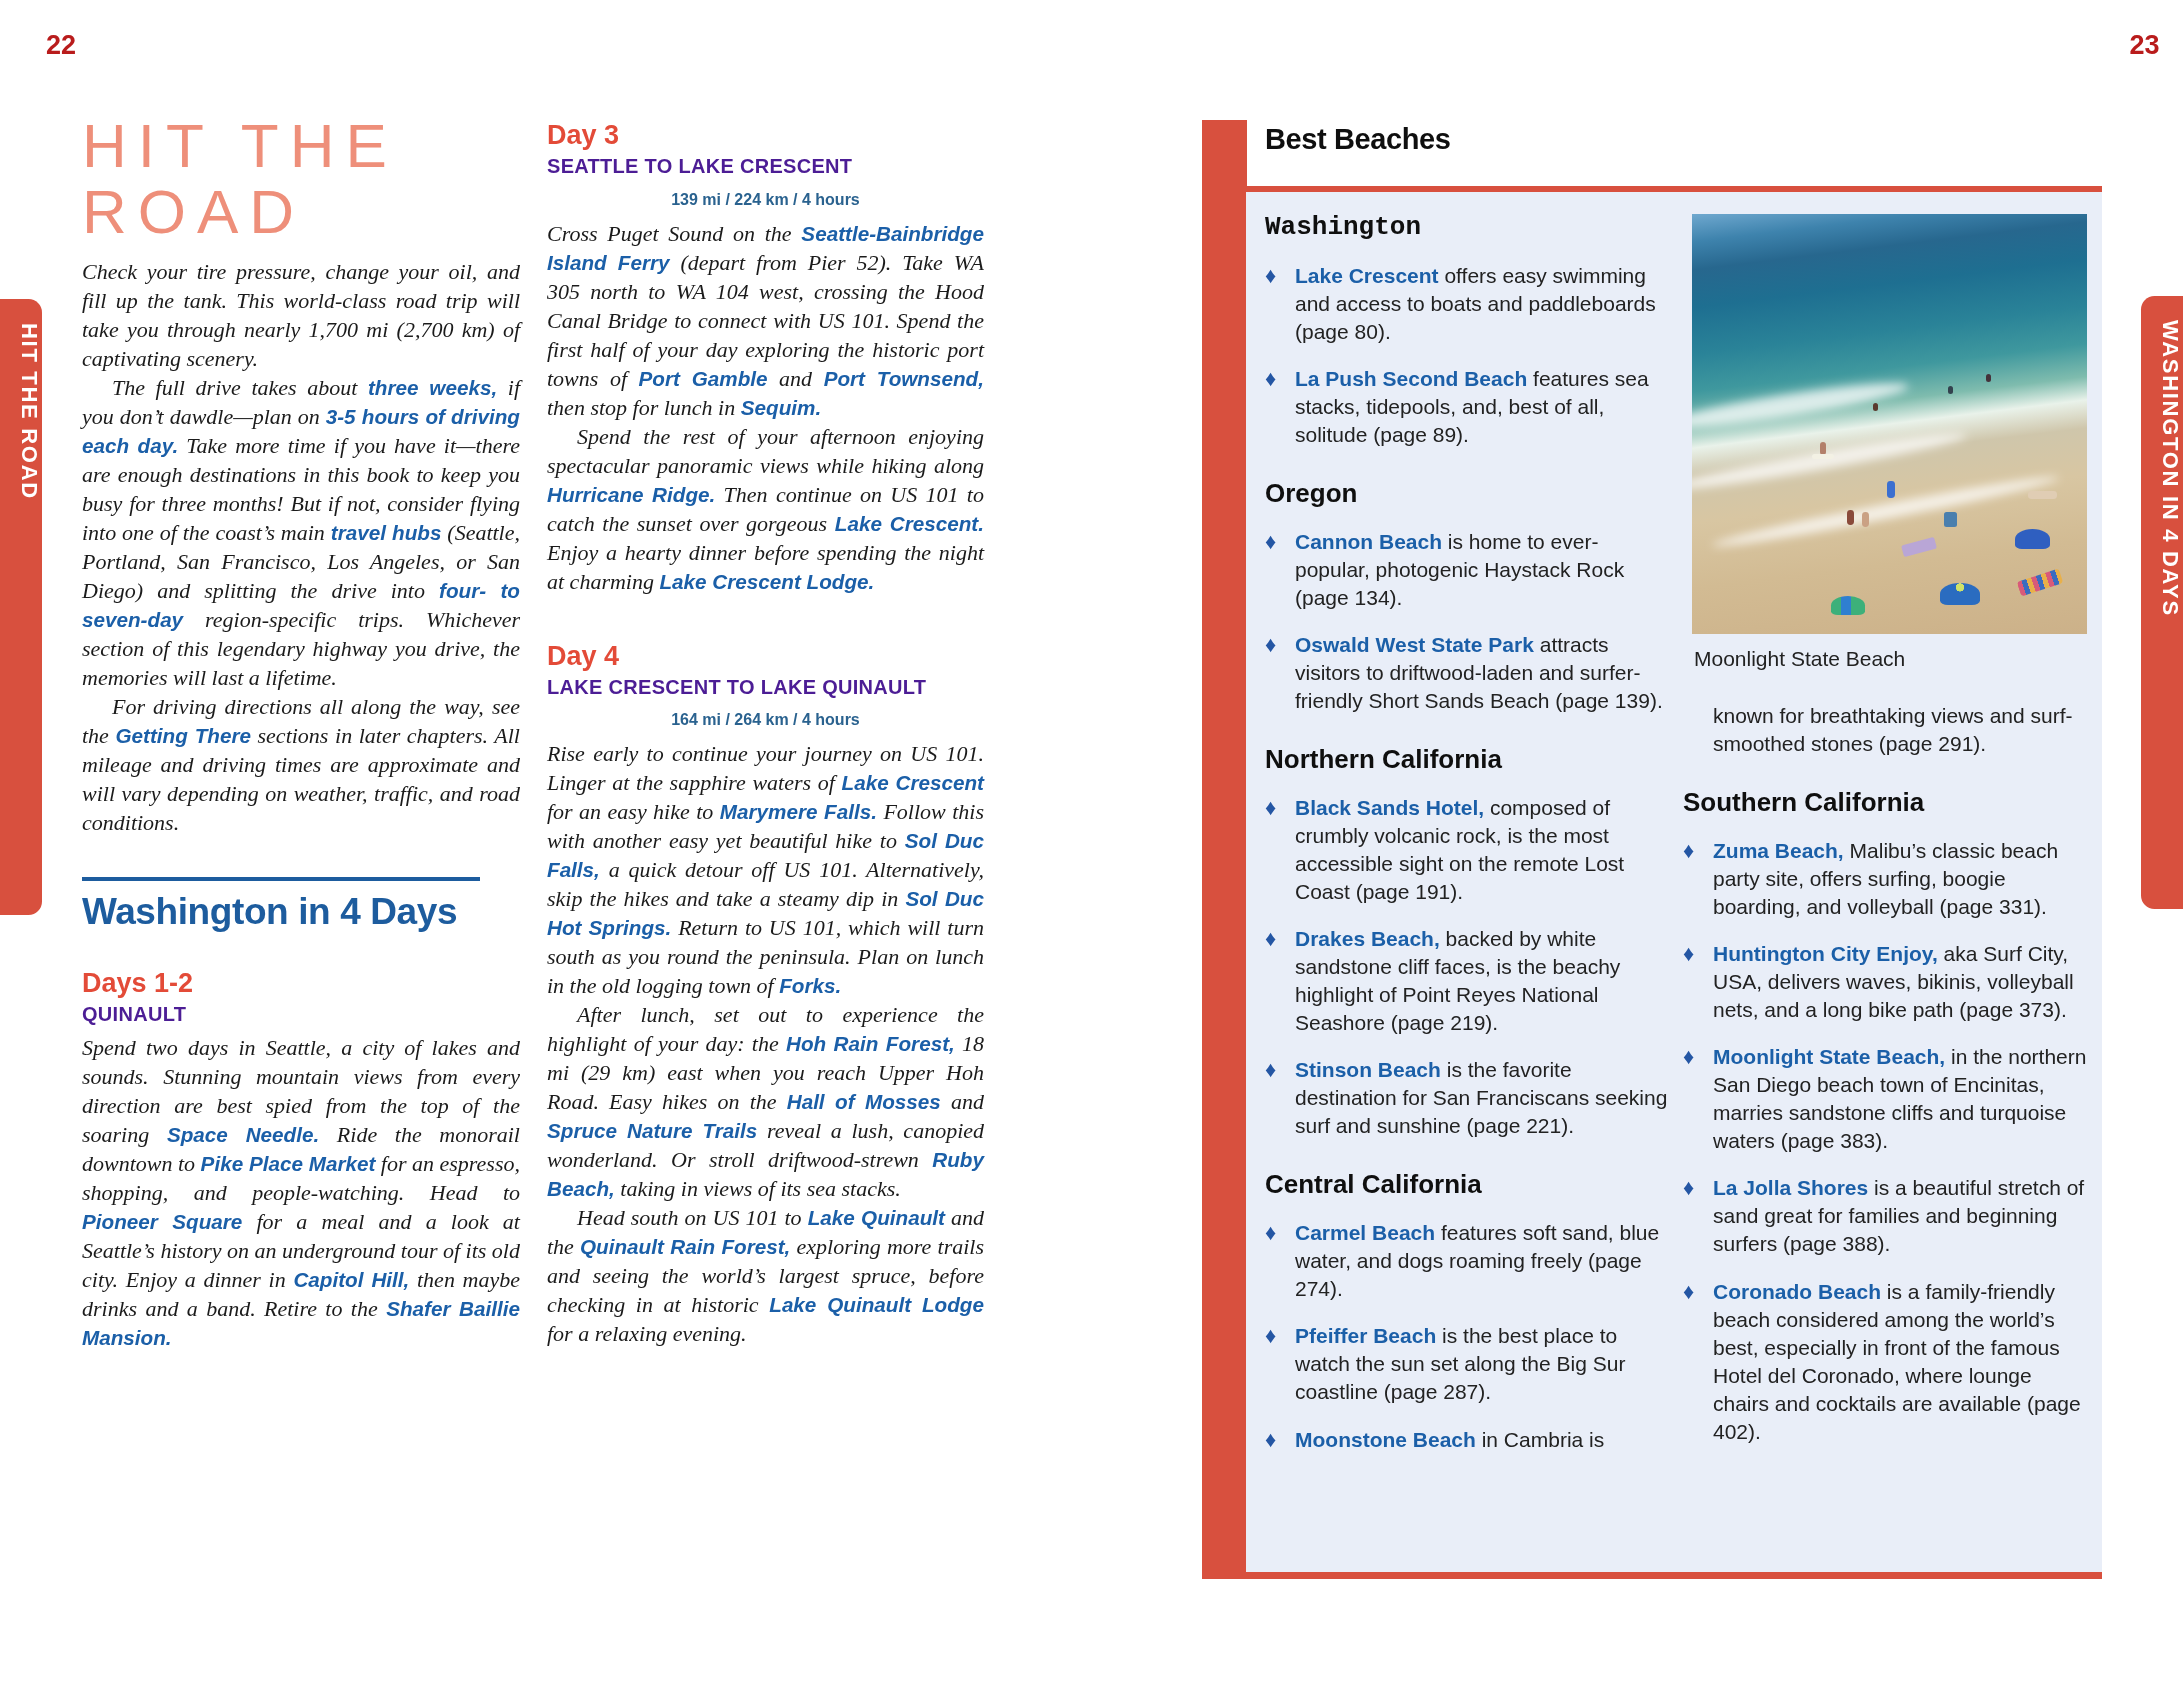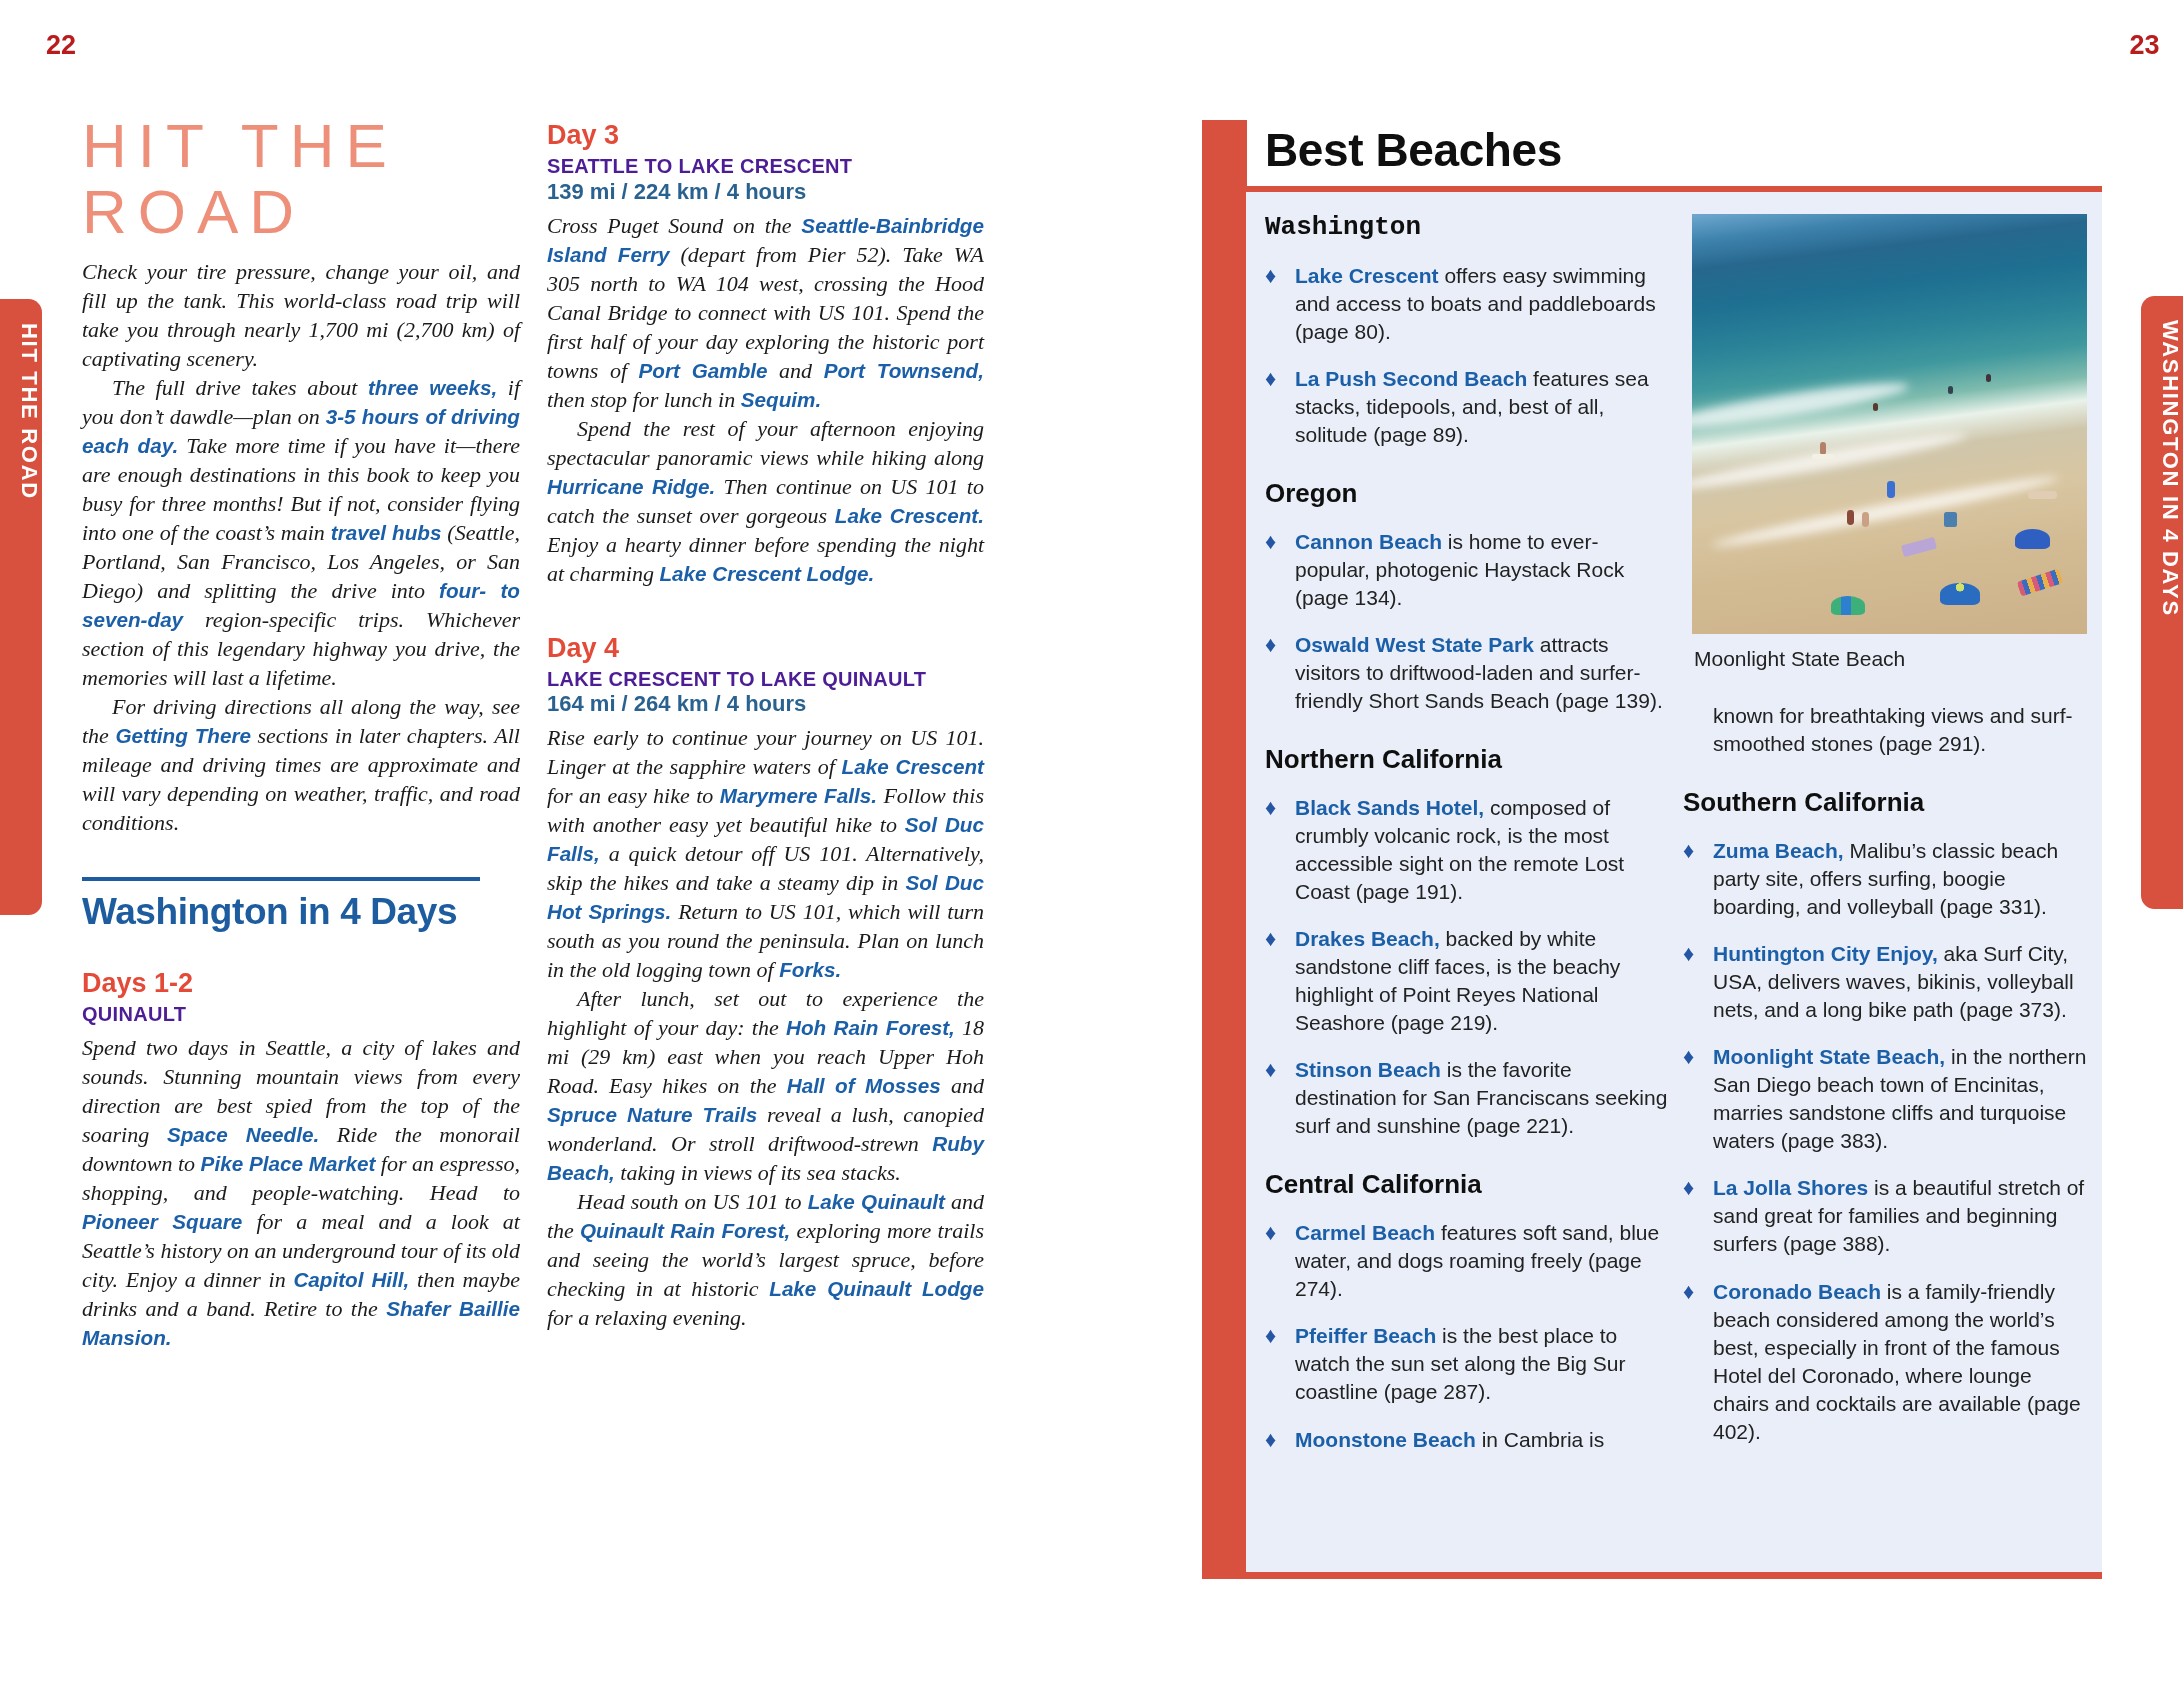--- a/index.html
+++ b/index.html
@@ -48,28 +48,28 @@
   .para + .para{text-indent:30px;}
   .hl{
     font-family:"Liberation Sans",sans-serif;font-weight:bold;color:var(--link);
     font-size:.94em;
   }
   .rule{height:4.2px;background:var(--hblue);width:398px;margin-top:40px;}
   .itin-heading{font-weight:bold;font-size:37px;color:var(--hblue);margin-top:10px;letter-spacing:-0.4px;}
   .day-block{margin:0;}
   .day-label{font-weight:bold;font-size:27px;color:var(--hred);line-height:32px;}
   .day-route{font-weight:bold;font-size:20px;color:#4c1d95;letter-spacing:0.3px;margin-top:4.2px;line-height:23.5px;}
-  .day-dist{font-weight:bold;font-size:22px;color:var(--info);margin-top:0;line-height:26px;}
+  .day-dist{font-weight:bold;font-size:16px;color:var(--info);margin-top:8px;line-height:26px;text-align:center;}
   .day-body{margin-top:5.9px;}
   #days12{margin-top:34px;}
   #day4{margin-top:44px;}
 
   
   .bb-strip{position:absolute;left:1202px;top:120px;width:45px;height:1459px;background:var(--red);}
-  .bb-title{position:absolute;left:1265px;top:123px;font-weight:bold;font-size:46px;letter-spacing:-0.4px;color:#0f0f0f;}
+  .bb-title{position:absolute;left:1265px;top:123px;font-weight:bold;font-size:29px;letter-spacing:-0.4px;color:#0f0f0f;}
   .bb-topline{position:absolute;left:1202px;top:186px;width:900px;height:5.9px;background:var(--red);}
   .bb-bg{position:absolute;left:1246px;top:192px;width:856px;height:1380px;background:var(--boxbg);}
   .bb-botline{position:absolute;left:1202px;top:1572px;width:900px;height:6.7px;background:var(--red);}
   #bbLeft{left:1265px;top:212px;width:408px;}
   #bbRight{left:1683px;top:702px;width:405px;}
   .bb-heading{font-weight:bold;font-size:26px;color:#0f0f0f;margin:28.6px 0 20px;line-height:30px;}
   .bb-col > .bb-heading:first-child{margin-top:0;font-family:Liberation Mono, monospace;}
   .bullet{display:flex;margin-bottom:19.3px;line-height:28px;font-size:21px;color:#222;}
   .bullet .dia{width:30px;flex:none;color:var(--bdia);font-size:22px;}
   .bullet .txt{flex:1;}

